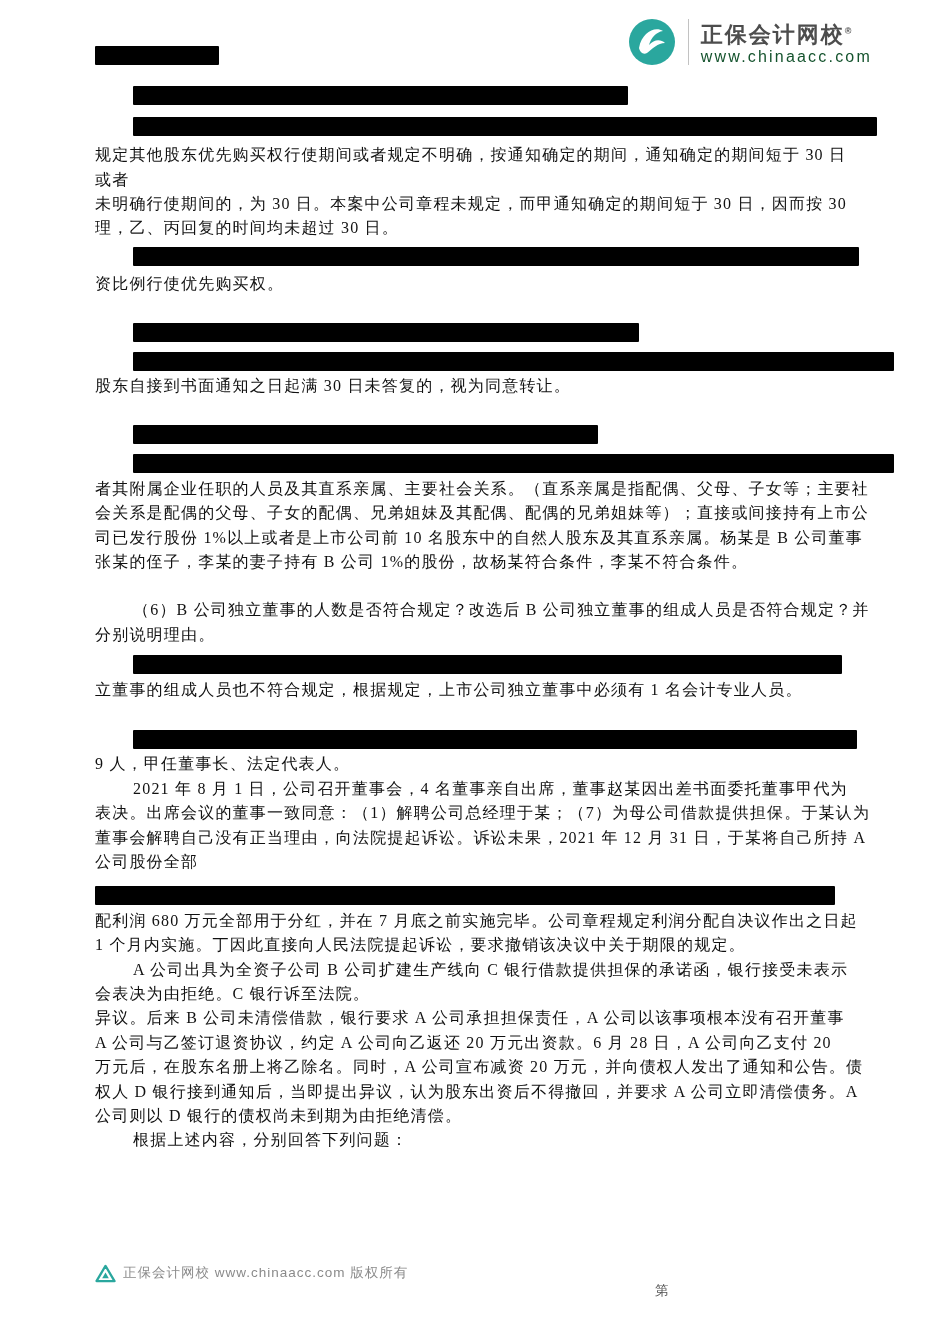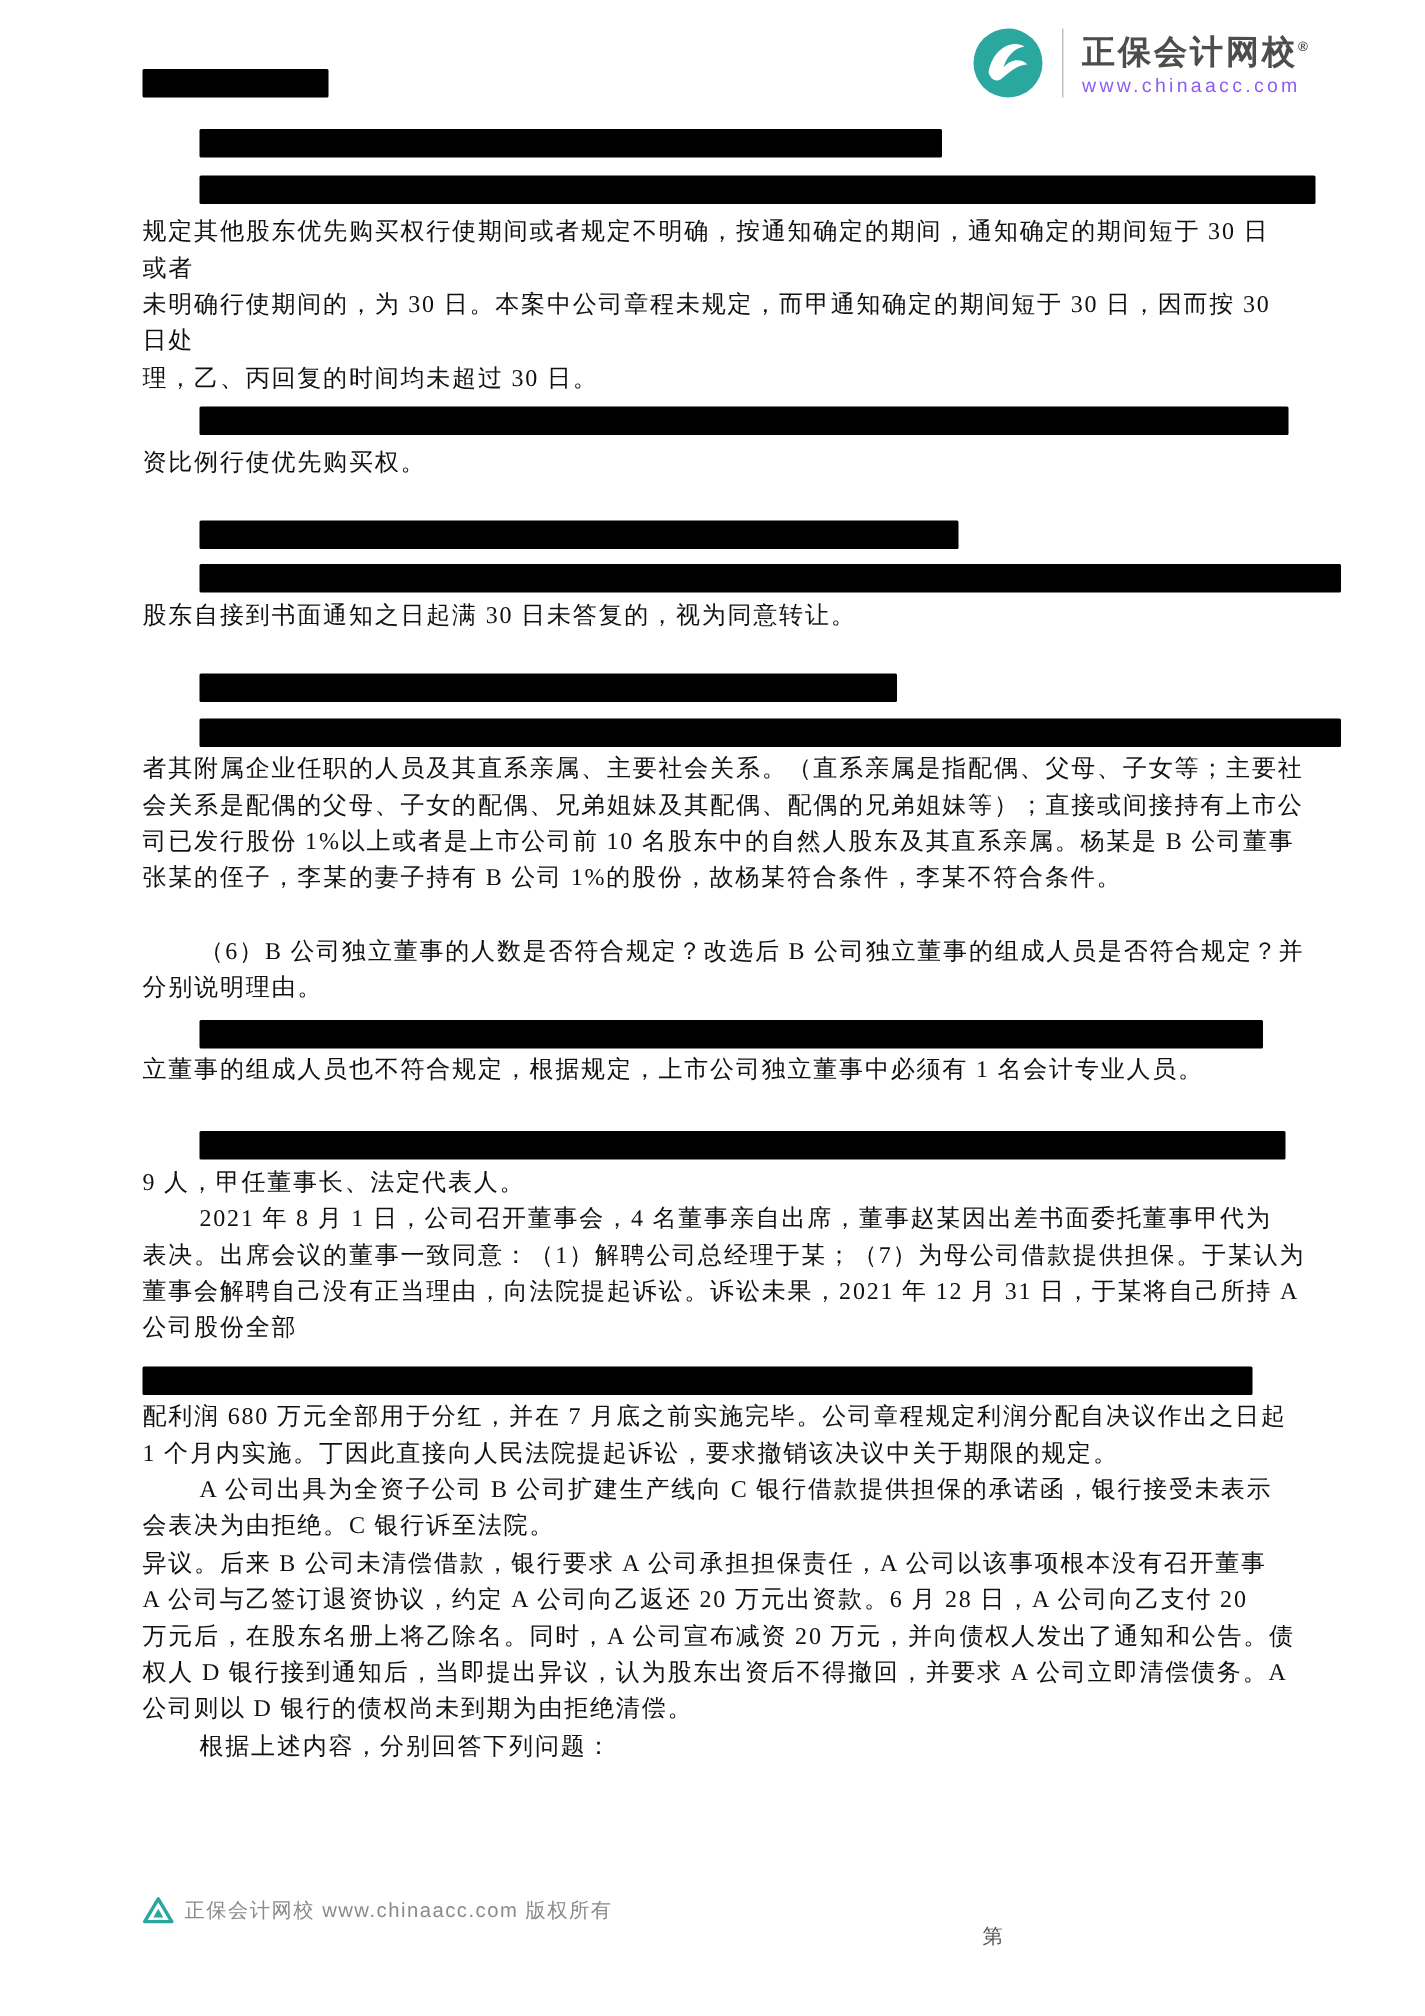--- a/index.html
+++ b/index.html
@@ -8,34 +8,34 @@
     font-family:"Liberation Serif","DejaVu Serif",serif;
   }
   .page{position:absolute;inset:0;}
 
   
   .header-logo{position:absolute;top:18px;right:78px;display:flex;align-items:center;gap:12px;}
   .logo-divider{width:1px;height:46px;background:#c2c2c2;}
   .logo-text{display:flex;flex-direction:column;justify-content:flex-start;font-family:"Liberation Sans","DejaVu Sans",sans-serif;}
   .brand-name{font-size:22px;font-weight:bold;color:#4d4d4d;letter-spacing:2px;line-height:26px;}
   .brand-name .reg{font-size:9px;vertical-align:super;letter-spacing:0;color:#4d4d4d;}
-  .brand-url{font-size:13px;color:#8b5cf6;letter-spacing:2.2px;line-height:18px;}
+  .brand-url{font-size:16px;color:#14532d;letter-spacing:2.2px;line-height:18px;}
 
   
   .doc{
     position:absolute;left:95px;top:44px;width:815px;
     font-size:16px;color:#111;letter-spacing:1.2px;
   }
   .line{line-height:24.4px;white-space:nowrap;}
   .line.ind{padding-left:38px;}
   .bar{background:#000;color:#000;padding:1px 2px;border-radius:1px;}
 
   
   .footer{
-    position:absolute;left:95px;top:1264px;display:flex;align-items:center;gap:7px;
+    position:absolute;left:95px;top:1264px;display:flex;align-items:flex-start;gap:7px;
     font-family:"Liberation Sans","DejaVu Sans",sans-serif;
     font-size:13.5px;color:#8a8a8a;letter-spacing:1px;
   }
   .pagenum{
     position:absolute;left:655px;top:1282px;
     font-size:13.5px;color:#555;font-family:"Liberation Serif",serif;
   }
 </style>
 </head>
 <body>
@@ -54,21 +54,20 @@
     </div>
   </div>
 
   <div class="doc">
       <div class="line"><span class="bar">六、案例分析题</span></div>
       <div class="line ind" style="margin-top: 16px;"><span class="bar">（4）甲通知确定的优先购买权行使期间是否成立？并说明理由。</span></div>
       <div class="line ind" style="margin-top: 6px;"><span class="bar">『正确答案』成立。根据规定，公司章程对优先购买权的行使期间有规定的从其规定；公司章程未</span></div>
       <div class="line" style="margin-top: 4px;">规定其他股东优先购买权行使期间或者规定不明确，按通知确定的期间，通知确定的期间短于 30 日</div>
       <div class="line">或者</div>
       <div class="line">未明确行使期间的，为 30 日。本案中公司章程未规定，而甲通知确定的期间短于 30 日，因而按 30</div>
-      <div class="line">日处</div>
       <div class="line">理，乙、丙回复的时间均未超过 30 日。</div>
       <div class="line ind" style="margin-top: 4px;"><span class="bar">『正确答案』乙、丙均主张优先购买时，协商确定购买比例；协商不成的，按照转让时各自的出</span></div>
       <div class="line" style="margin-top: 3px;">资比例行使优先购买权。</div>
       <div class="line ind" style="margin-top: 24px;"><span class="bar">（6）丁、戊 30 日都未作答复将产生何种法律效果？并说明理由。</span></div>
       <div class="line ind" style="margin-top: 5px;"><span class="bar">『正确答案』视为同意转让。根据规定，股东应就其股权转让事项书面通知其他股东征求同意，其他</span></div>
       <div class="line">股东自接到书面通知之日起满 30 日未答复的，视为同意转让。</div>
       <div class="line ind" style="margin-top: 24px;"><span class="bar">（7）杨某和李某能否担任 B 公司的独立董事？并说明理由。</span></div>
       <div class="line ind" style="margin-top: 5px;"><span class="bar">『正确答案』杨某可以，李某不能。根据规定，下列人员不得担任上市公司独立董事：在上市公司或</span></div>
       <div class="line">者其附属企业任职的人员及其直系亲属、主要社会关系。（直系亲属是指配偶、父母、子女等；主要社</div>
       <div class="line">会关系是配偶的父母、子女的配偶、兄弟姐妹及其配偶、配偶的兄弟姐妹等）；直接或间接持有上市公</div>

